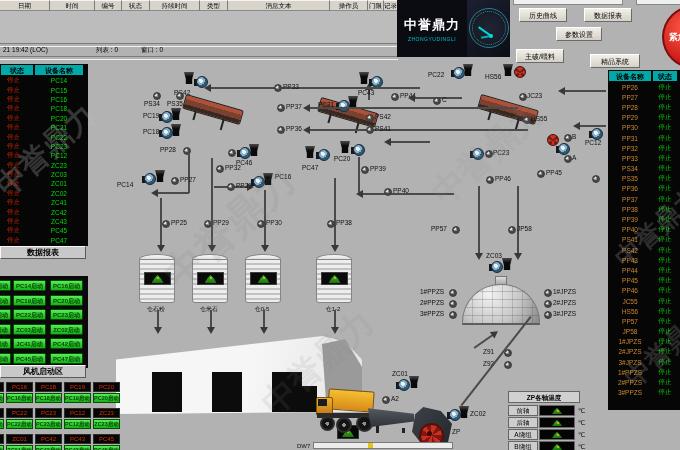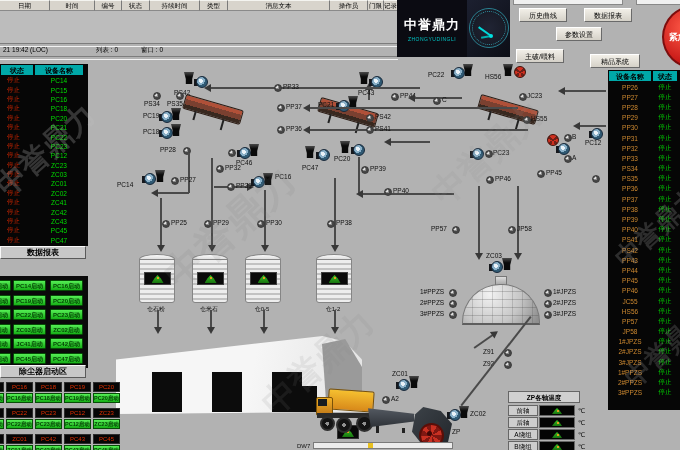--- a/index.html
+++ b/index.html
@@ -281,21 +281,21 @@
     <div class="gbtn" style="left: -22px; top: 47.8px;">ZC23启动</div>
     <div class="gbtn" style="left: 13px; top: 47.8px;">ZC03启动</div>
     <div class="gbtn" style="left: 50px; top: 47.8px;">ZC02启动</div>
     <div class="gbtn" style="left: -22px; top: 62.4px;">ZC01启动</div>
     <div class="gbtn" style="left: 13px; top: 62.4px;">JC41启动</div>
     <div class="gbtn" style="left: 50px; top: 62.4px;">PC42启动</div>
     <div class="gbtn" style="left: -22px; top: 77px;">PC43启动</div>
     <div class="gbtn" style="left: 13px; top: 77px;">PC45启动</div>
     <div class="gbtn" style="left: 50px; top: 77px;">PC47启动</div>
   </div>
-<div class="abs zone" style="top:365px">除尘器启动区</div>
+<div class="abs zone" style="top:365px">风机启动区</div>
 <div>
     <div class="dcell" style="left: -23px; top: 382px;">PC14</div>
     <div class="gbtn2" style="left: -23px; top: 393px;">PC14启动</div>
     <div class="dcell" style="left: 6px; top: 382px;">PC16</div>
     <div class="gbtn2" style="left: 6px; top: 393px;">PC16启动</div>
     <div class="dcell" style="left: 35px; top: 382px;">PC18</div>
     <div class="gbtn2" style="left: 35px; top: 393px;">PC18启动</div>
     <div class="dcell" style="left: 64px; top: 382px;">PC19</div>
     <div class="gbtn2" style="left: 64px; top: 393px;">PC19启动</div>
     <div class="dcell" style="left: 93px; top: 382px;">PC20</div>

